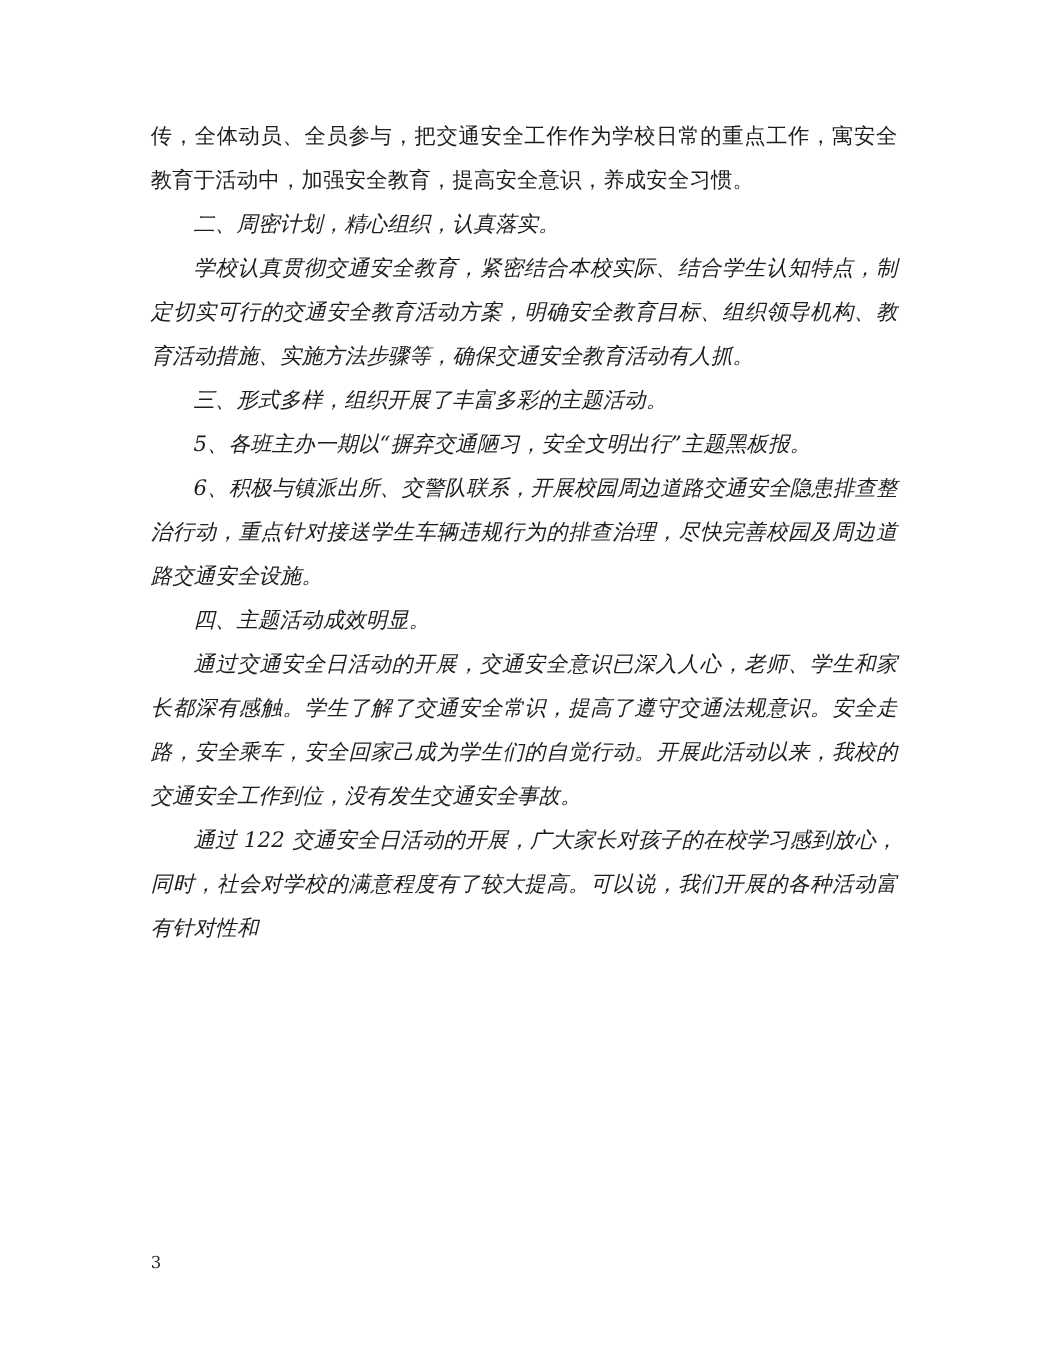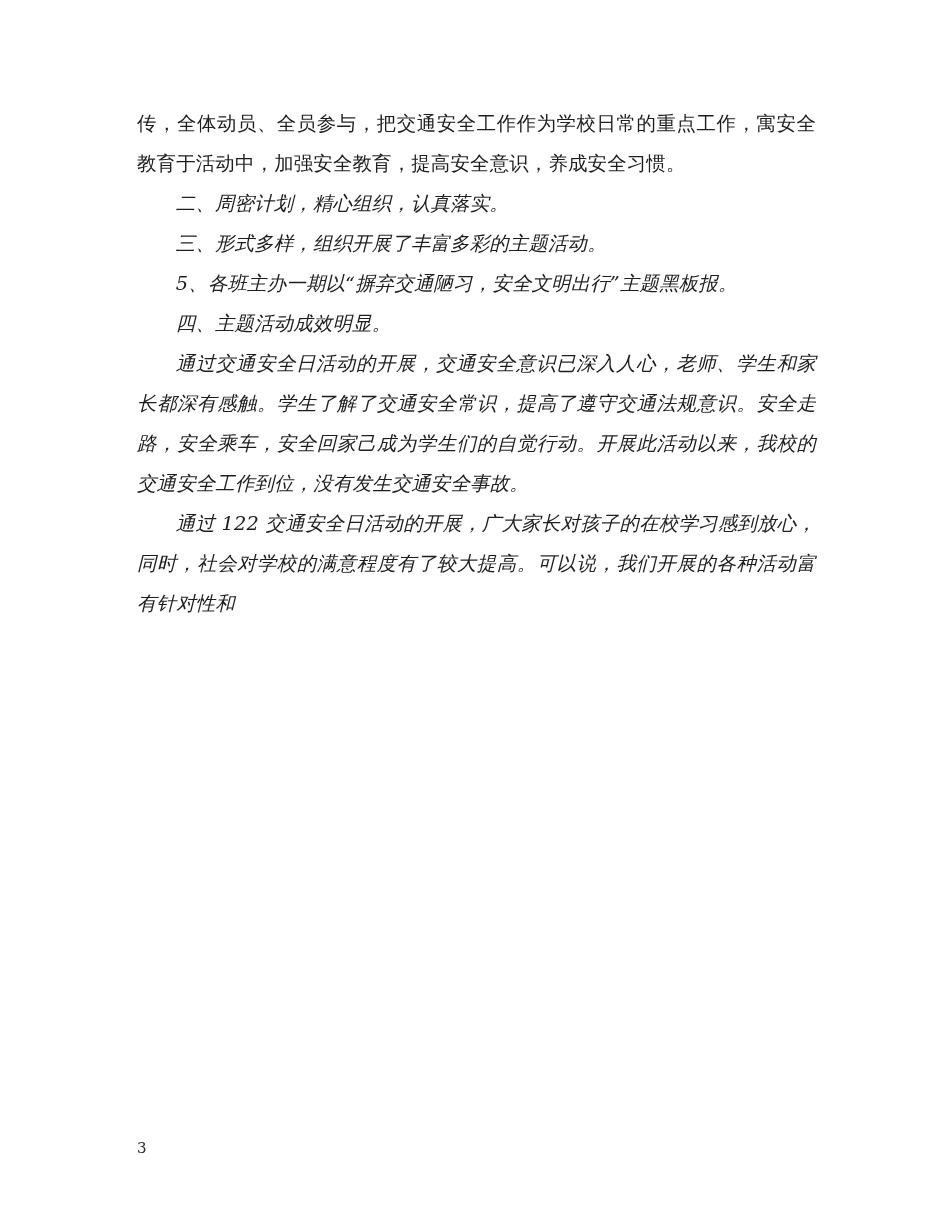--- a/index.html
+++ b/index.html
@@ -68,22 +68,24 @@
 </style>
 </head>
 <body>
 
 <div id="page">
 
   <div id="text-body">
 
     <p class="para cont">传，全体动员、全员参与，把交通安全工作作为学校日常的重点工作，寓安全教育于活动中，加强安全教育，提高安全意识，养成安全习惯。</p>
     <p class="para indent">二、周密计划，精心组织，认真落实。</p>
+    <p class="para indent">学校认真贯彻交通安全教育，紧密结合本校实际、结合学生认知特点，制定切实可行的交通安全教育活动方案，明确安全教育目标、组织领导机构、教育活动措施、实施方法步骤等，确保交通安全教育活动有人抓。</p>
     <p class="para indent">三、形式多样，组织开展了丰富多彩的主题活动。</p>
     <p class="para indent">5、各班主办一期以“摒弃交通陋习，安全文明出行”主题黑板报。</p>
+    <p class="para indent">6、积极与镇派出所、交警队联系，开展校园周边道路交通安全隐患排查整治行动，重点针对接送学生车辆违规行为的排查治理，尽快完善校园及周边道路交通安全设施。</p>
     <p class="para indent">四、主题活动成效明显。</p>
     <p class="para indent">通过交通安全日活动的开展，交通安全意识已深入人心，老师、学生和家长都深有感触。学生了解了交通安全常识，提高了遵守交通法规意识。安全走路，安全乘车，安全回家己成为学生们的自觉行动。开展此活动以来，我校的交通安全工作到位，没有发生交通安全事故。</p>
     <p class="para indent">通过 122 交通安全日活动的开展，广大家长对孩子的在校学习感到放心，同时，社会对学校的满意程度有了较大提高。可以说，我们开展的各种活动富有针对性和</p>
 
   </div>
 
   <div id="page-number">3</div>
 
 </div>
 

